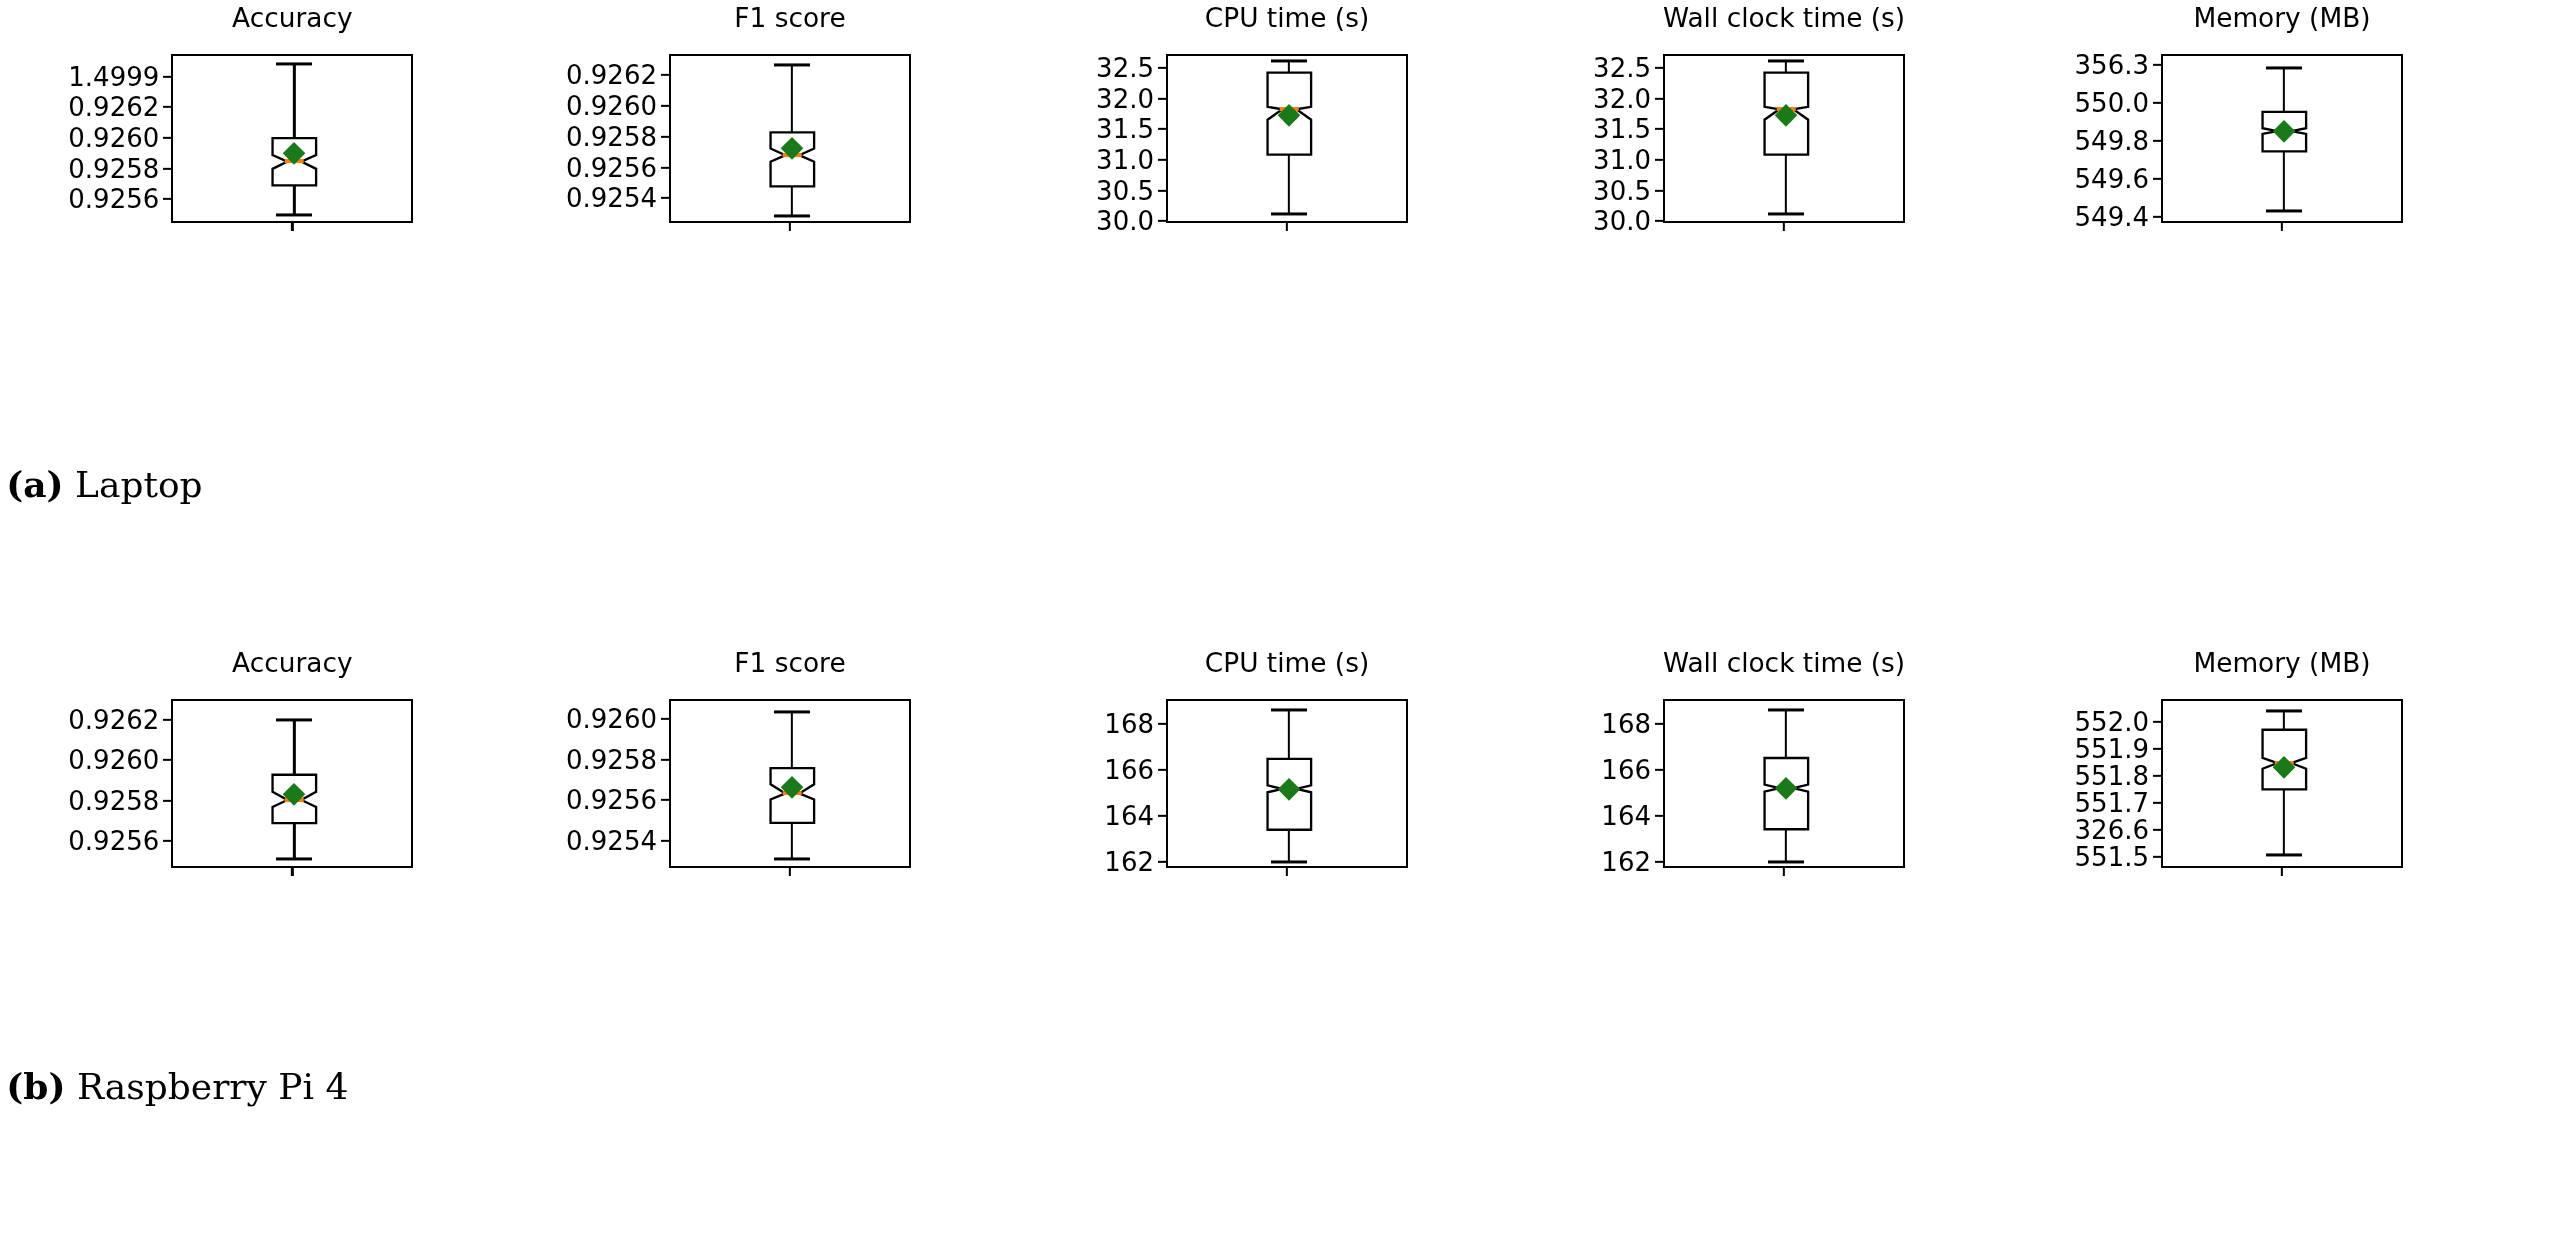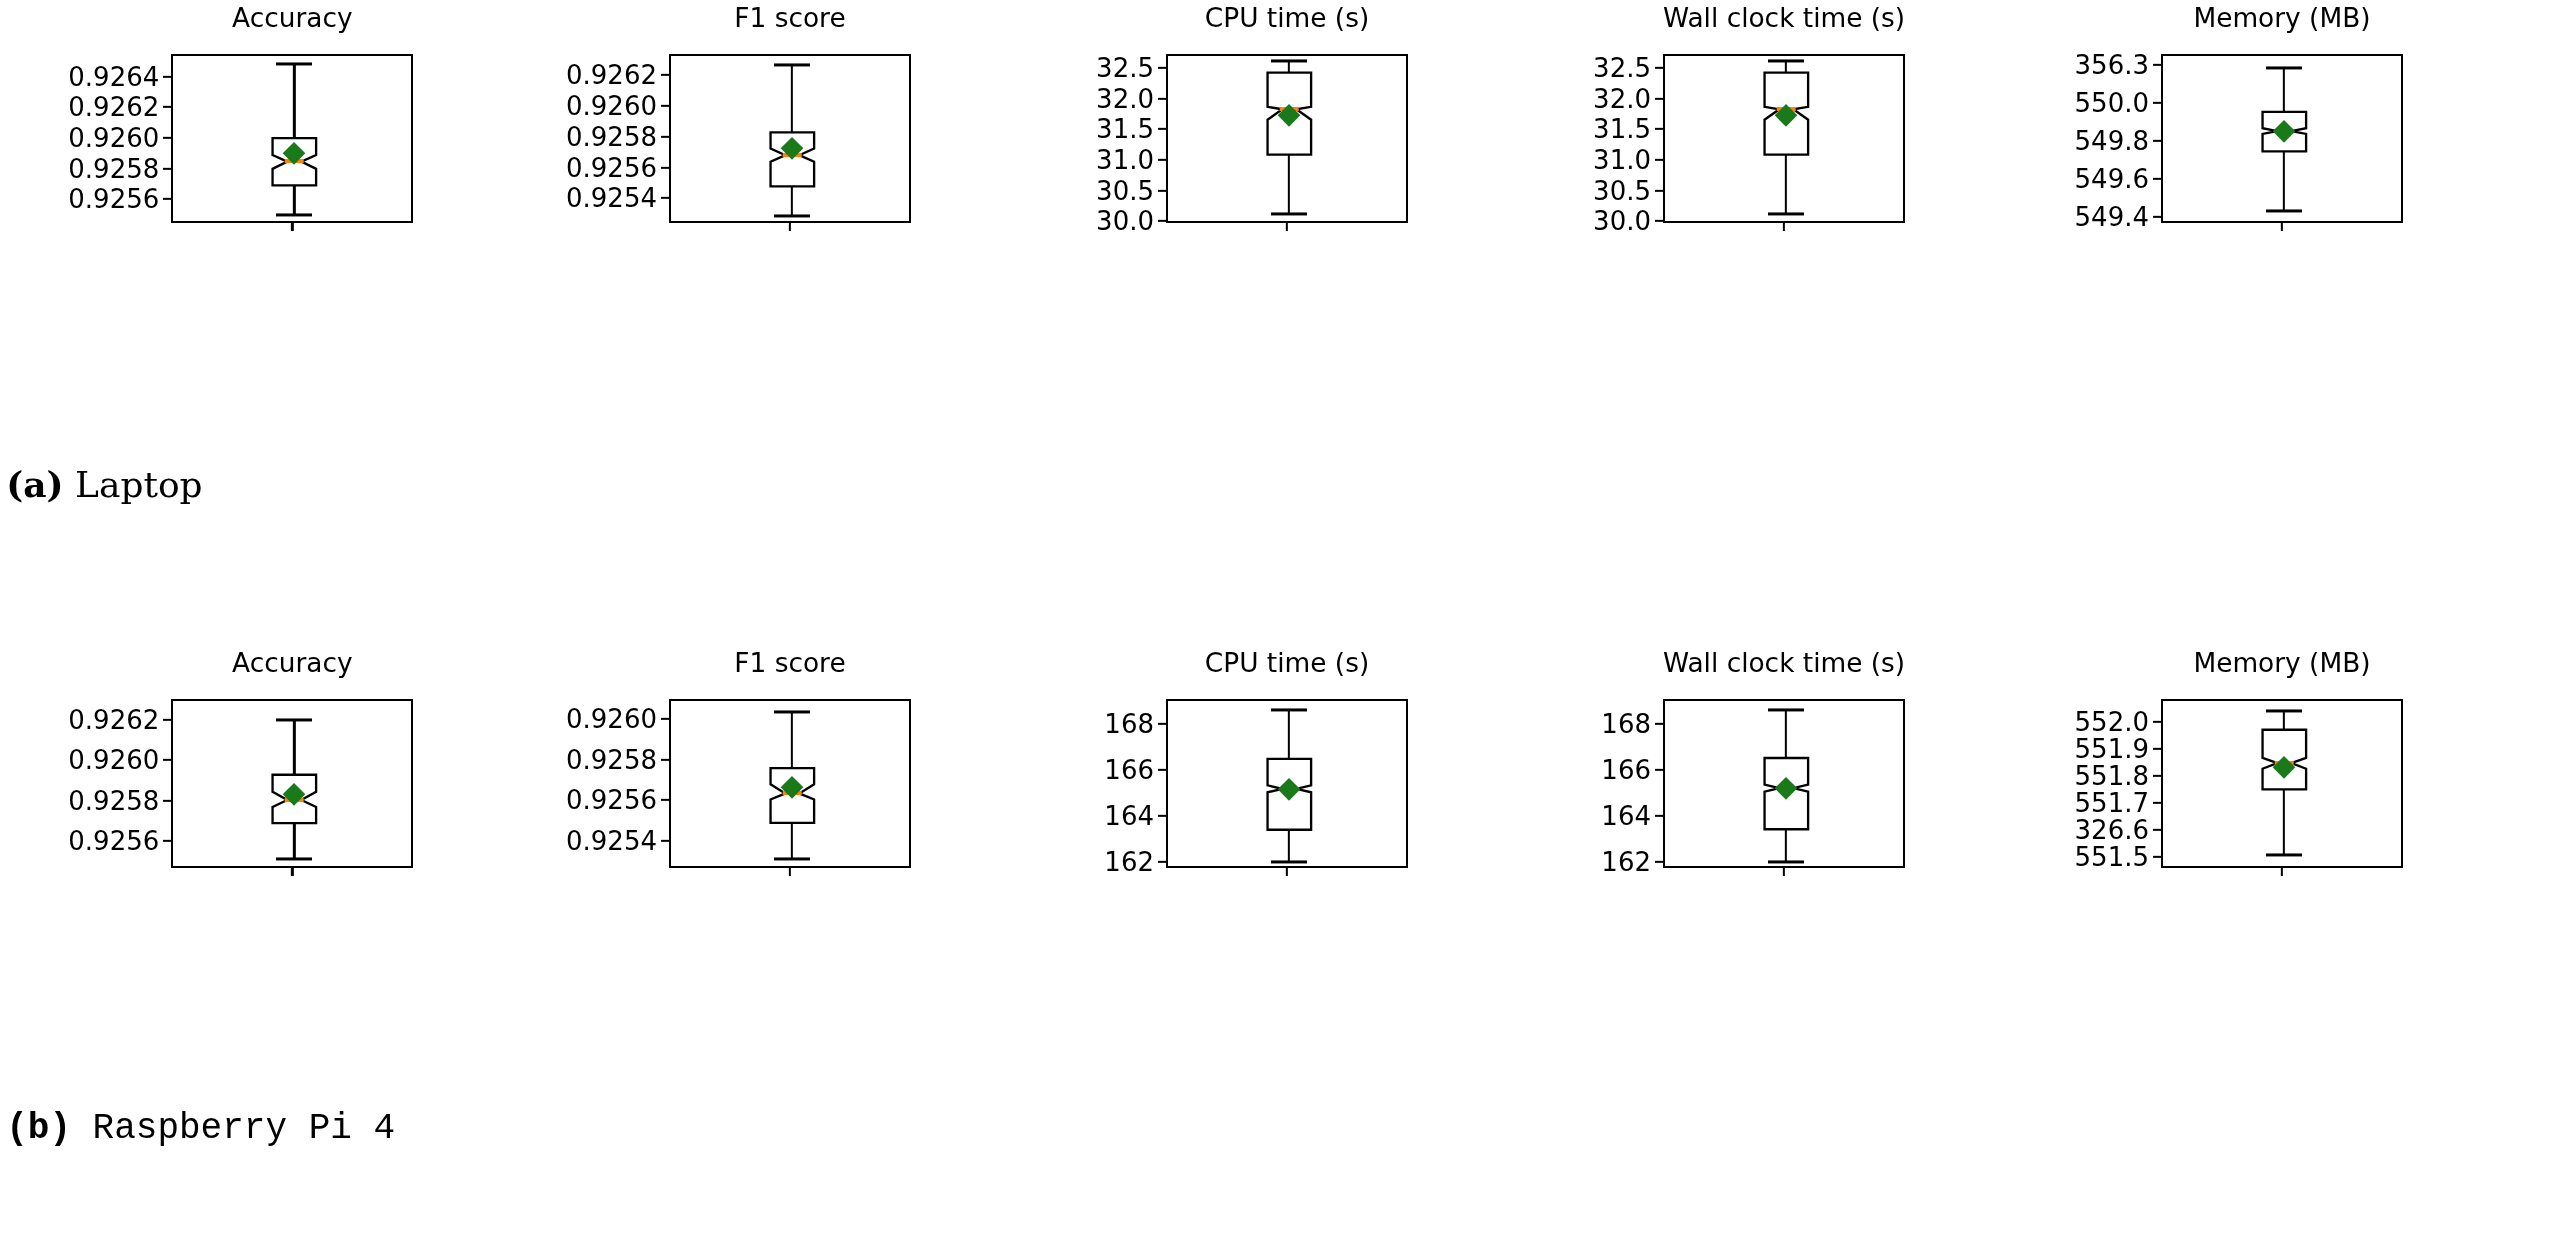--- a/index.html
+++ b/index.html
@@ -39,21 +39,21 @@
 </style>
 </head>
 <body>
 
 <div class="figure" id="figure">
     <div class="subfig" style="top: 0px;">
       <div class="panels">
         <div class="panel" style="left: 16.3px; width: 398px;">
           <div class="panel-title" style="left: 155px; width: 242px;">Accuracy</div>
           <div class="axes" style="left: 155px; top: 54px; width: 242px; height: 169px;">
-            <div class="ytick" style="top: 21px;">0.9264</div>
+            <div class="ytick" style="top: 21px;">1.4999</div>
             <div class="ytickmark" style="top: 21px;"></div>
             <div class="ytick" style="top: 51px;">0.9262</div>
             <div class="ytickmark" style="top: 51px;"></div>
             <div class="ytick" style="top: 82px;">0.9260</div>
             <div class="ytickmark" style="top: 82px;"></div>
             <div class="ytick" style="top: 113px;">0.9258</div>
             <div class="ytickmark" style="top: 113px;"></div>
             <div class="ytick" style="top: 143px;">0.9256</div>
             <div class="ytickmark" style="top: 143px;"></div>
             <div class="xtickmark" style="left: 50%;"></div>
@@ -311,15 +311,15 @@
               <svg class="boxpoly" width="242" height="169" viewBox="0 0 306 212">
                 <polygon points="128.00,36.91 184.00,36.91 184.00,73.13 165.00,79.75 184.00,87.06 184.00,113.53 128.00,113.53 128.00,87.06 147.00,79.75 128.00,73.13" fill="#ffffff" stroke="#000000" stroke-width="3" stroke-linejoin="miter"></polygon>
               </svg>
               <div class="median" style="left: 121px; top: 62px; width: 18.6px; background: rgb(255, 127, 14);"></div>
               <div class="meanmark" style="left: 121px; top: 66px; width: 15.5px; height: 15.5px; background: rgb(26, 122, 26);"></div>
             </div>
           </div>
         </div>
       </div>
     </div>
-    <div class="caption" style="top: 1111px; font-family: Liberation Mono, monospace;"><b>(b)</b><span> Raspberry Pi 4</span></div>
+    <div class="caption" style="top: 1068px;"><b>(b)</b><span> Raspberry Pi 4</span></div>
   </div>
 
 
 </body></html>

